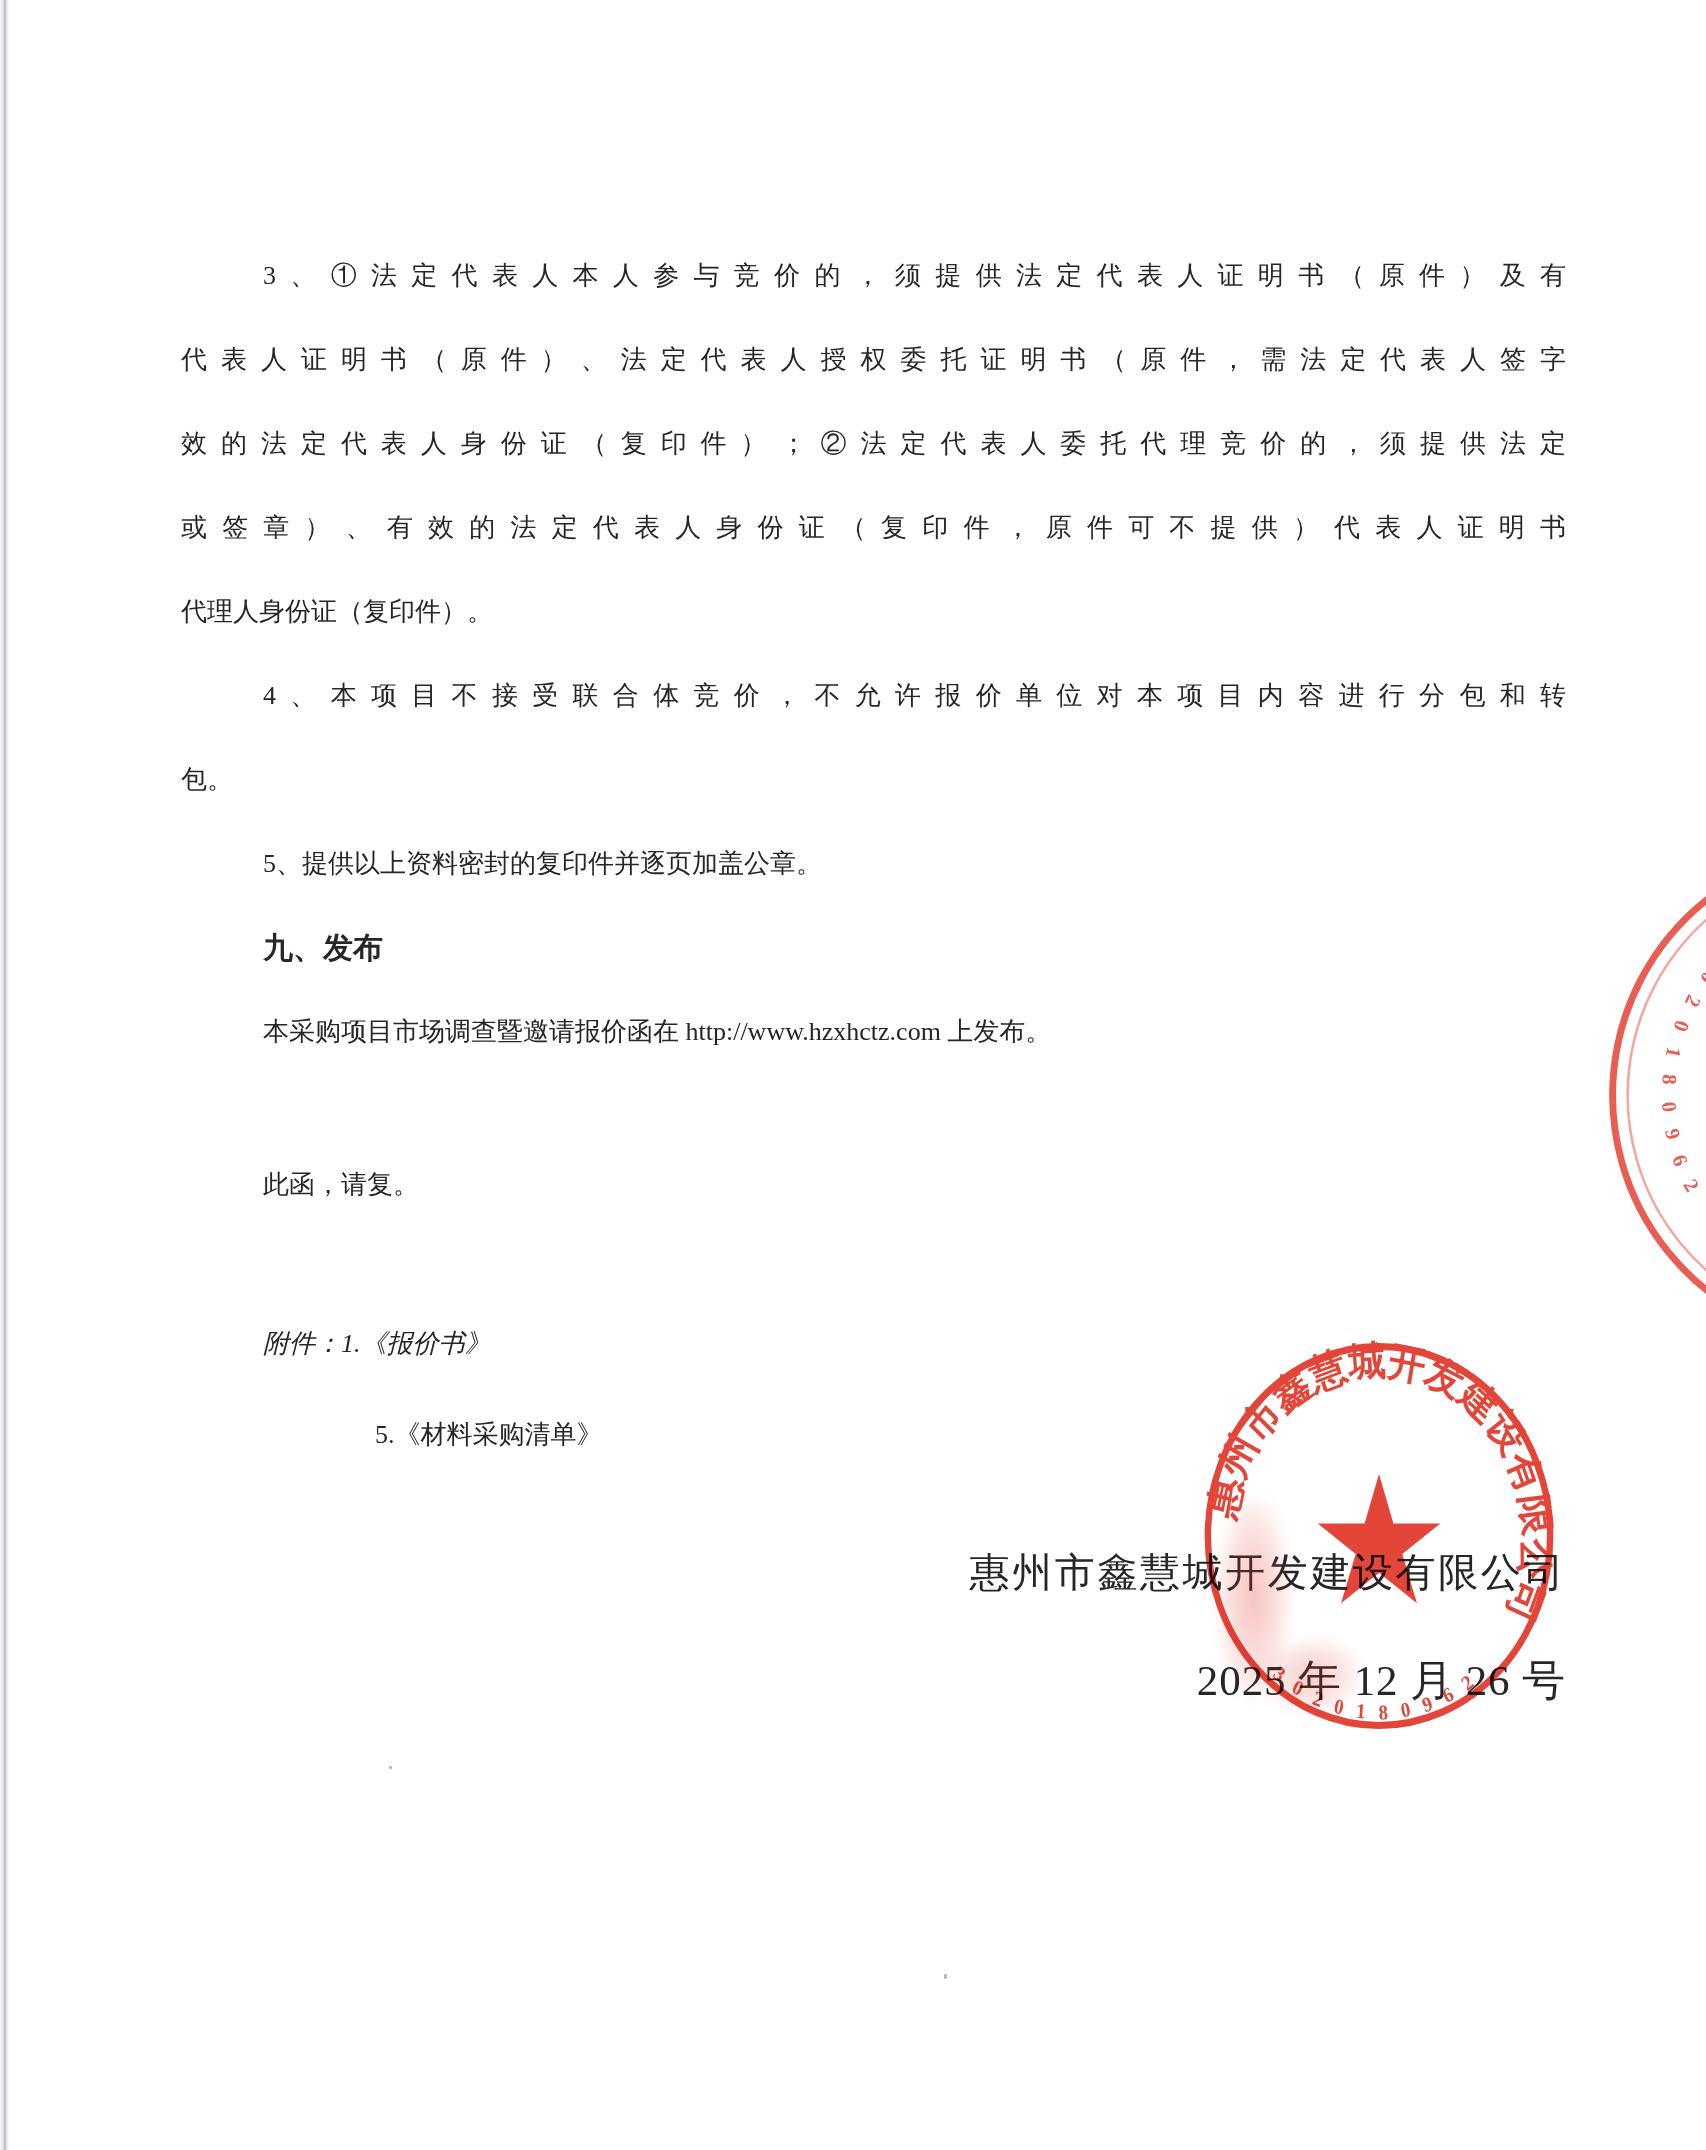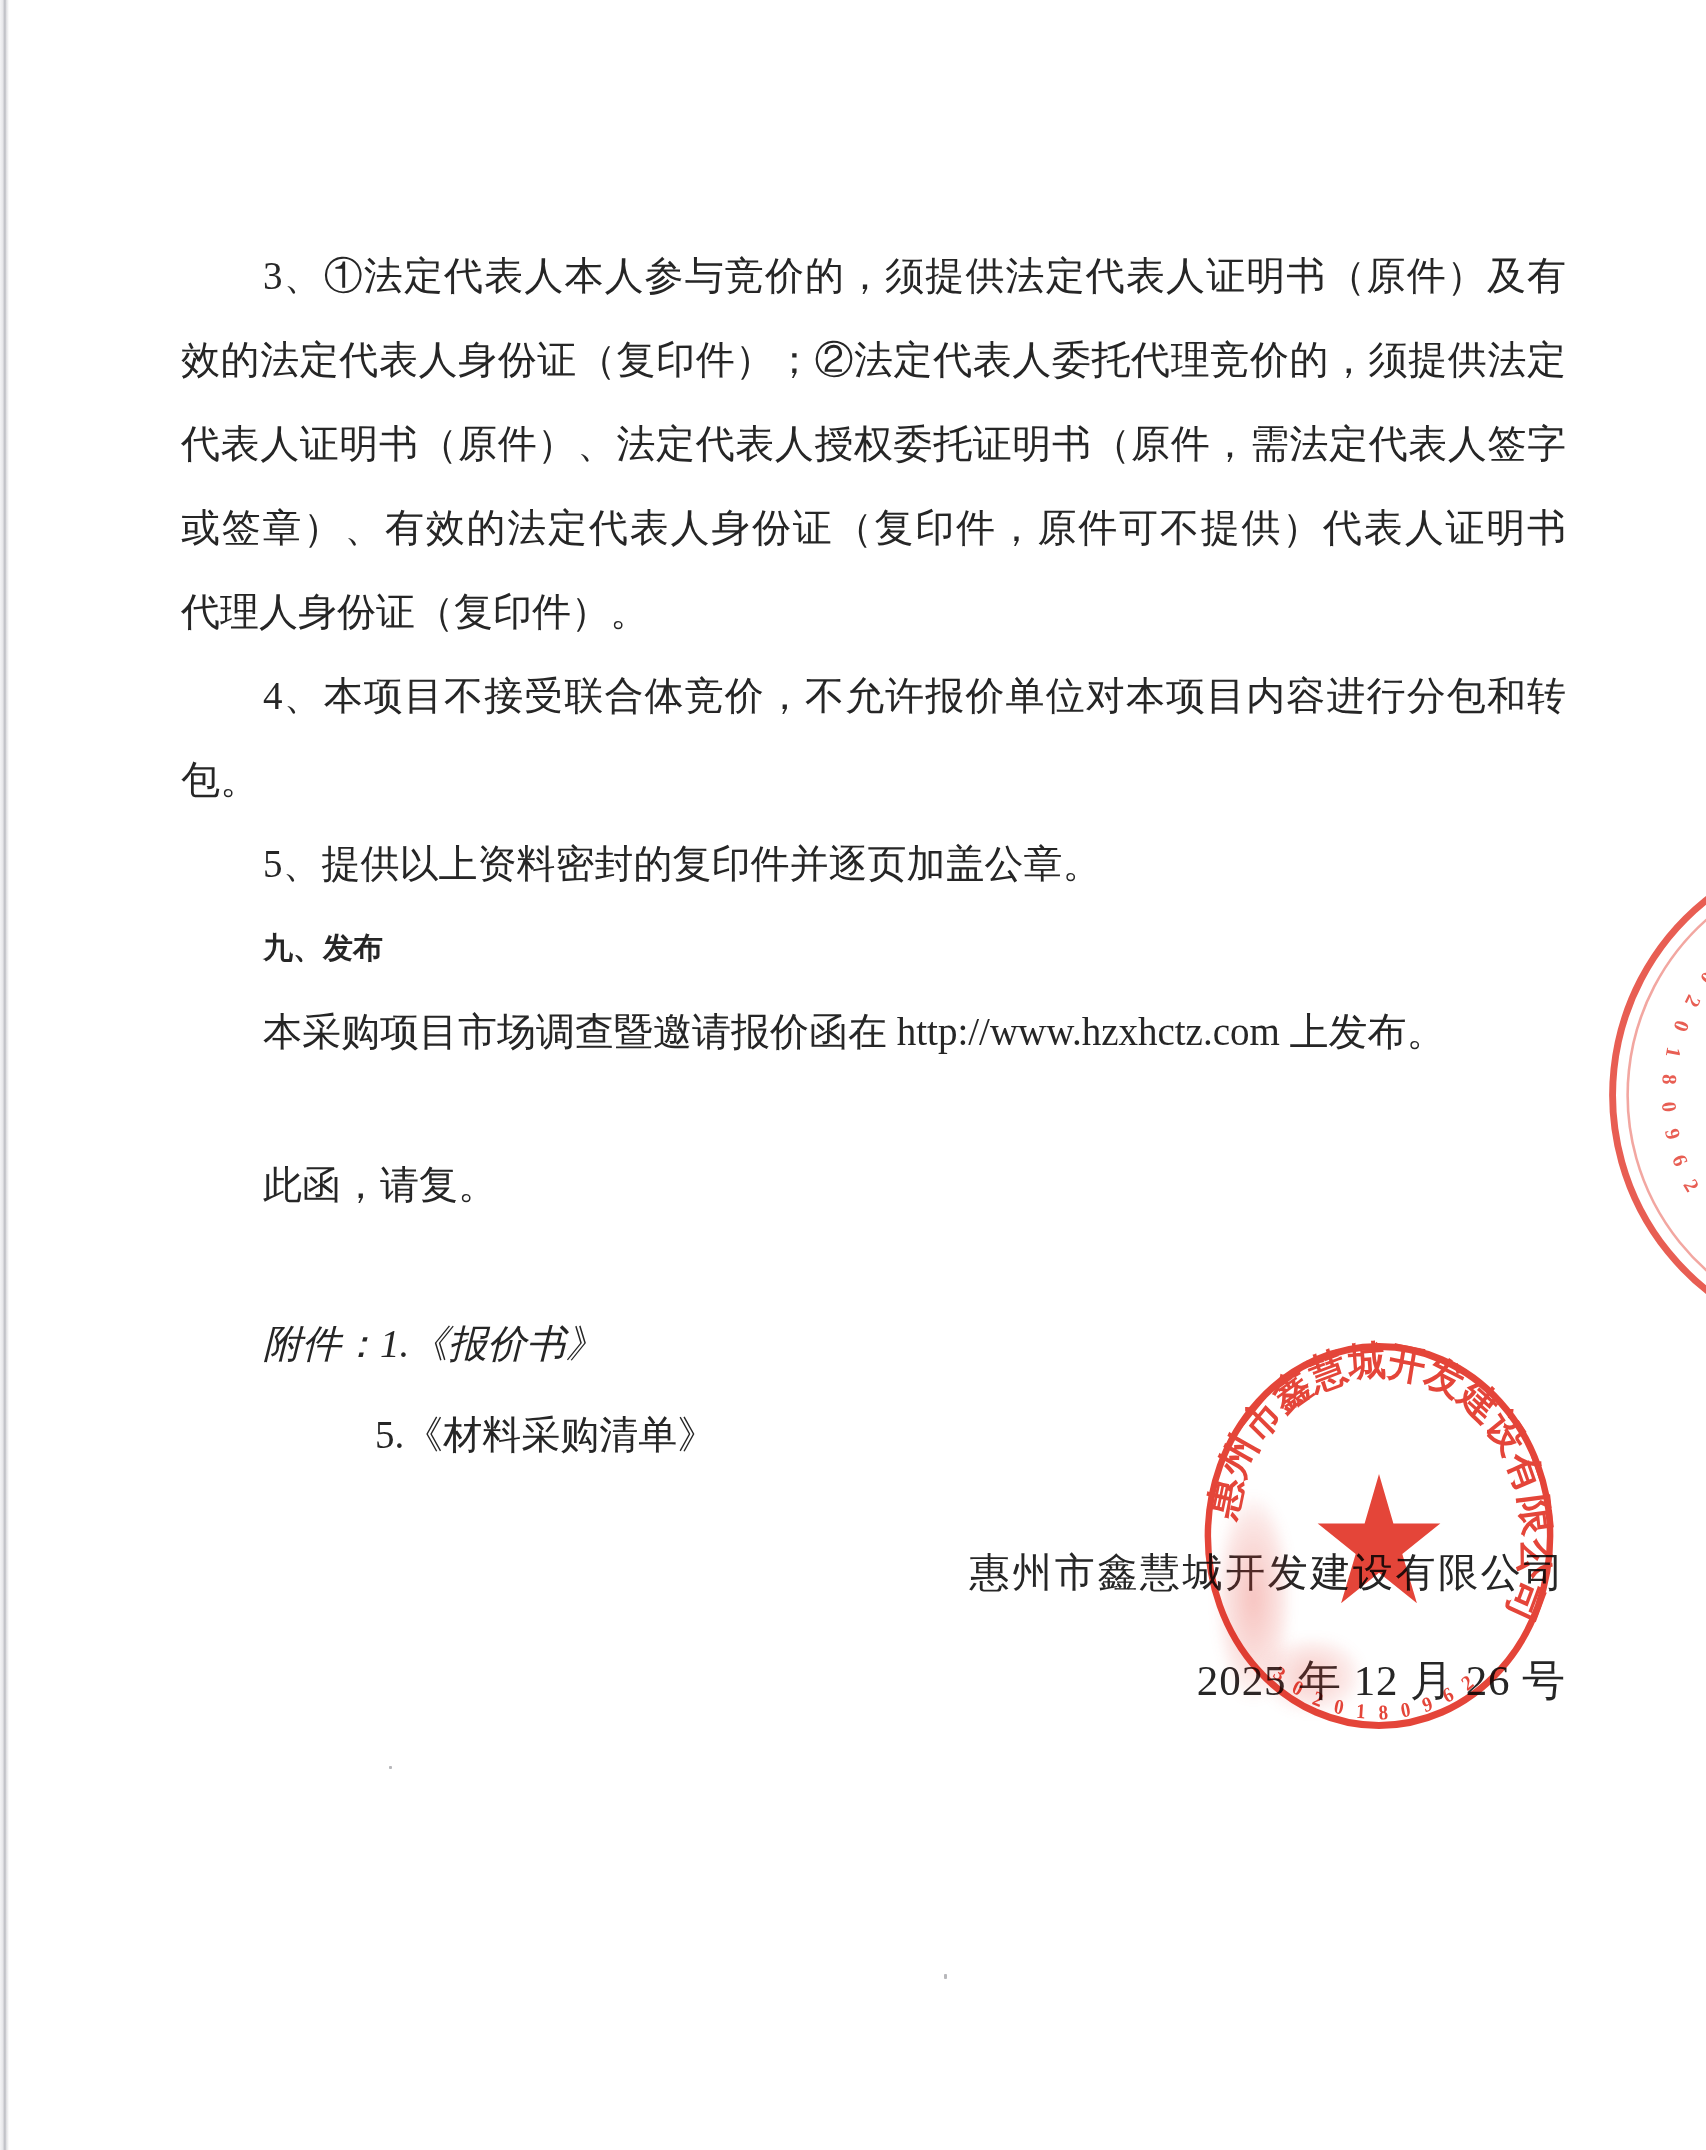--- a/index.html
+++ b/index.html
@@ -4,21 +4,21 @@
 <style>
   html,body{margin:0;padding:0;background:#dcdcdc;}
   .page{
     position:relative;width:1707px;height:2413px;background:#ffffff;overflow:hidden;
     font-family:"Liberation Serif","DejaVu Serif",serif;color:#262626;
   }
   
   .scan-edge{position:absolute;left:0;top:0;width:8.6px;height:100%;
     background:linear-gradient(to right,#f4f4f6 0%,#e7e7ea 30%,#b9bac0 55%,#dfdfe2 70%,#ffffff 100%);}
   .doc{position:absolute;left:181px;top:234px;width:1385px;}
-  .ln{height:84px;line-height:84px;font-size:39px;}
+  .ln{height:84px;line-height:84px;font-size:26px;}
   .just{text-align:justify;text-align-last:justify;text-justify:inter-character;}
   .indent{padding-left:82px;}
   .attach2{padding-left:194px;}
   .b{font-weight:bold;font-family:"Liberation Sans","DejaVu Sans",sans-serif;font-size:30px;}
   .right{text-align:right;}
   .company{letter-spacing:2.6px;font-size:40px;}
   .date{font-size:43px;letter-spacing:0.9px;}
   .g160{margin-top:69px;} .g175{margin-top:75px;font-style:italic;} .g15{margin-top:6.5px;}
   .g125{margin-top:54px;} .g55{margin-top:24px;}
   
@@ -42,22 +42,22 @@
 </style>
 </head>
 <body>
 
 <div class="page">
 
   <div class="scan-edge"></div>
 
   <main class="doc">
     <div class="ln indent just">3、①法定代表人本人参与竞价的，须提供法定代表人证明书（原件）及有</div>
+    <div class="ln just">代表人证明书（原件）、法定代表人授权委托证明书（原件，需法定代表人签字</div>
     <div class="ln just">效的法定代表人身份证（复印件）；②法定代表人委托代理竞价的，须提供法定</div>
-    <div class="ln just">代表人证明书（原件）、法定代表人授权委托证明书（原件，需法定代表人签字</div>
     <div class="ln just">或签章）、有效的法定代表人身份证（复印件，原件可不提供）代表人证明书</div>
     <div class="ln">代理人身份证（复印件）。</div>
     <div class="ln indent just">4、本项目不接受联合体竞价，不允许报价单位对本项目内容进行分包和转</div>
     <div class="ln">包。</div>
     <div class="ln indent">5、提供以上资料密封的复印件并逐页加盖公章。</div>
     <div class="ln indent b">九、发布</div>
     <div class="ln indent">本采购项目市场调查暨邀请报价函在 http://www.hzxhctz.com 上发布。</div>
     <div class="ln indent g160">此函，请复。</div>
     <div class="ln indent g175">附件：1.《报价书》</div>
     <div class="ln attach2 g15">5.《材料采购清单》</div>

